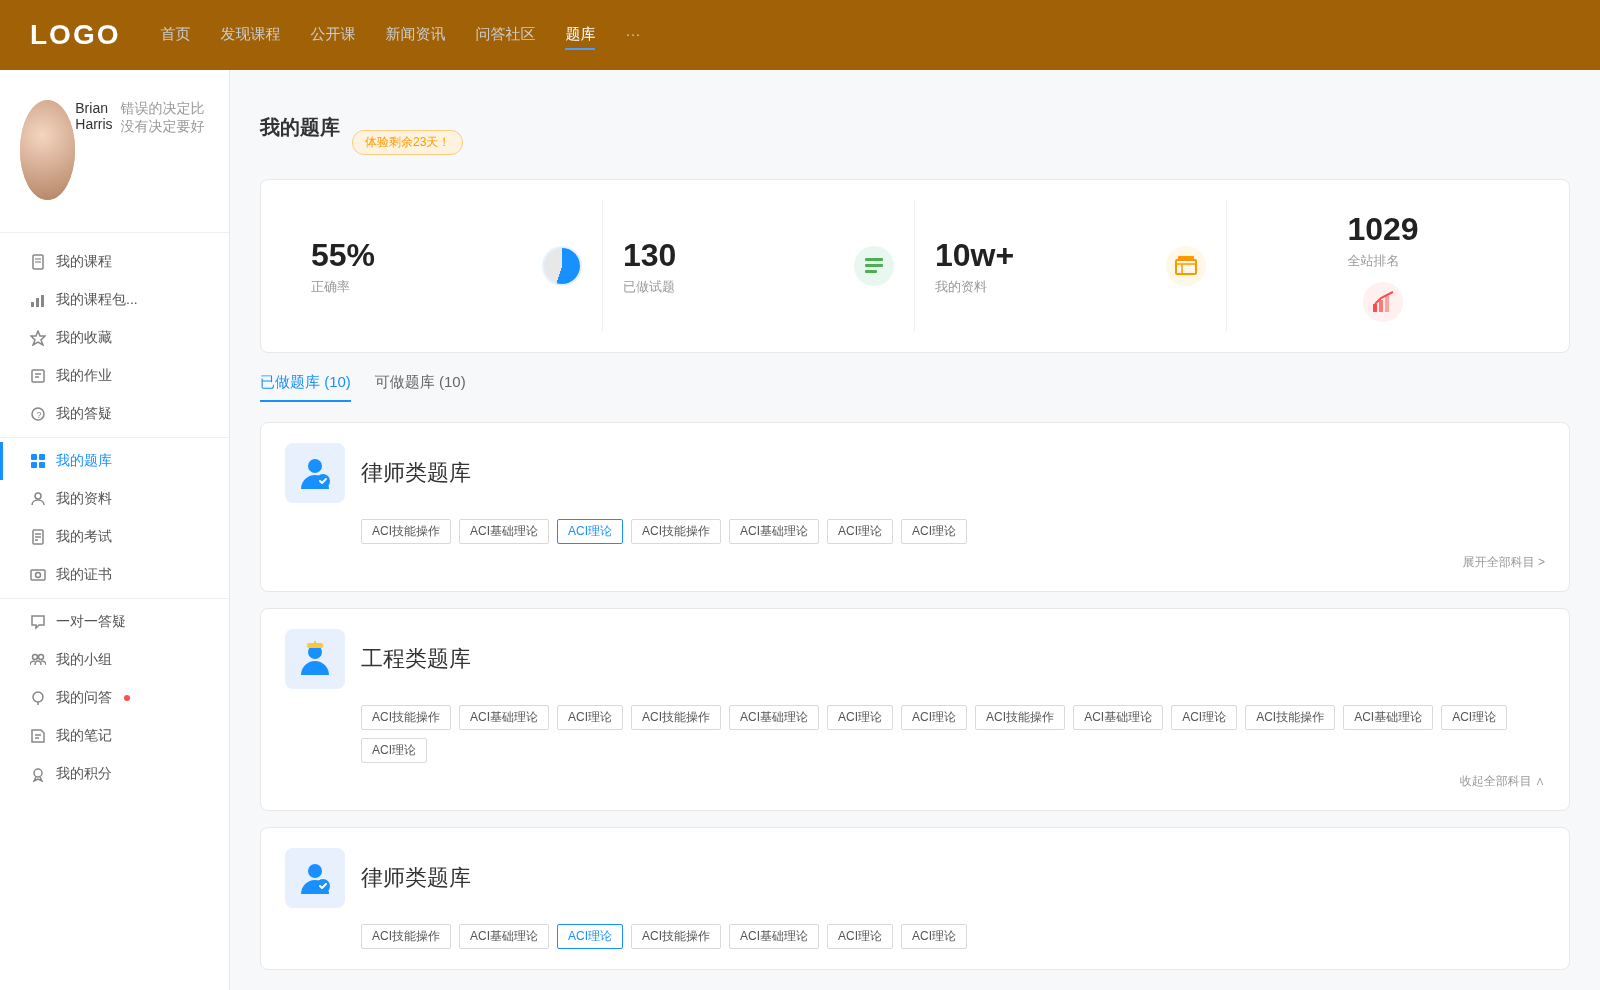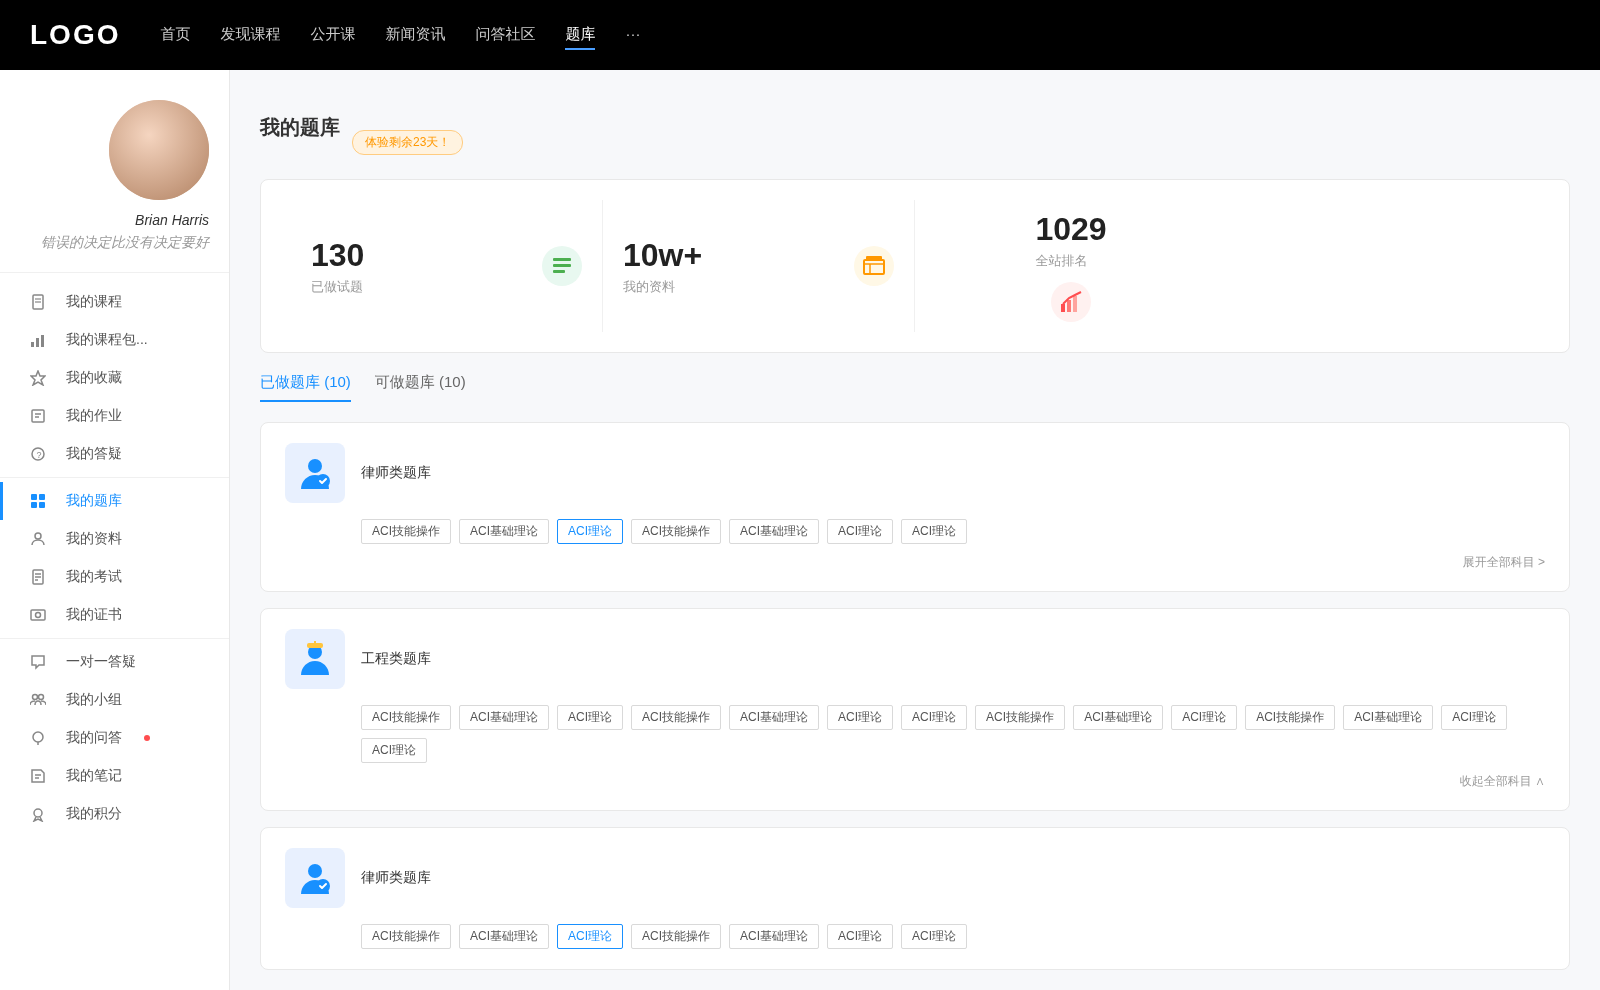--- a/index.html
+++ b/index.html
@@ -1,20 +1,20 @@
 <!DOCTYPE html>
 <html><head>
   <meta charset="utf-8">
   <style>
     * { margin: 0; padding: 0; box-sizing: border-box; }
     body { font-family: -apple-system, BlinkMacSystemFont, 'PingFang SC', 'Microsoft YaHei', sans-serif; background: #f0f2f5; width: 1600px; min-height: 990px; }
 
     
     .navbar {
-      background: #000000;
+      background: #a16207;
       height: 70px;
       display: flex;
       align-items: center;
       padding: 1px 30px;
       position: fixed;
       top: 0; left: 0; right: 0;
       z-index: 100;
     }
     .navbar-logo {
       color: white;
@@ -91,25 +91,24 @@
     
     .sidebar {
       width: 230px;
       background: white;
       padding: 30px 0;
       border-right: 1px solid #e8e8e8;
       flex-shrink: 0;
     }
     .sidebar-profile {
       display: flex;
-      flex-direction: column;
-      align-items: flex-end;
+      flex-direction: row;
+      align-items: flex-start;
       padding: 0 20px 20px;
       border-bottom: 1px solid #f0f0f0;
-      font-style: italic;
     }
     .sidebar-avatar {
       width: 100px; height: 100px;
       border-radius: 50%;
       background: linear-gradient(135deg, #f0d0c0, #c0a080);
       overflow: hidden;
       margin-bottom: 12px;
     }
     .sidebar-avatar-inner {
       width: 100%; height: 100%;
@@ -130,21 +129,21 @@
     .sidebar-menu {
       padding: 10px 0;
     }
     .sidebar-item {
       display: flex;
       align-items: center;
       padding: 10px 30px;
       cursor: pointer;
       color: #555;
       font-size: 14px;
-      gap: 20px;
+      gap: 10px;
       position: relative;
     }
     .sidebar-item.active {
       color: #1890ff;
       font-weight: 500;
     }
     .sidebar-item.active::before {
       content: '';
       position: absolute;
       left: 0; top: 0; bottom: 0;
@@ -285,21 +284,21 @@
       width: 60px; height: 60px;
       border-radius: 8px;
       background: #e8f0fe;
       display: flex;
       align-items: center;
       justify-content: center;
       flex-shrink: 0;
       overflow: hidden;
     }
     .qbank-title {
-      font-size: 14px;
+      font-size: 22px;
       font-weight: 500;
       color: #333;
     }
     .qbank-tags {
       display: flex;
       flex-wrap: wrap;
       gap: 8px;
       margin-left: 76px;
     }
     .qbank-tag {
@@ -482,20 +481,29 @@
   <main class="content">
 
     <div class="page-header">
       <h1 class="page-title">我的题库</h1>
       <span class="trial-badge">体验剩余23天！</span>
     </div>
 
     <div class="stats-card">
       <div class="stat-item">
         <div class="stat-main">
+          <div class="stat-value">55%</div>
+          <div class="stat-label">正确率</div>
+        </div>
+        <div class="stat-icon stat-icon-blue">
+          <div class="pie-circle"></div>
+        </div>
+      </div>
+      <div class="stat-item">
+        <div class="stat-main">
           <div class="stat-value">130</div>
           <div class="stat-label">已做试题</div>
         </div>
         <div class="stat-icon stat-icon-green">
           <svg width="24" height="24" viewBox="0 0 24 24" fill="none">
               <rect x="3" y="4" width="18" height="3" rx="1" fill="#4caf50"></rect>
               <rect x="3" y="10" width="18" height="3" rx="1" fill="#4caf50"></rect>
               <rect x="3" y="16" width="12" height="3" rx="1" fill="#4caf50"></rect>
             </svg>
         </div>

